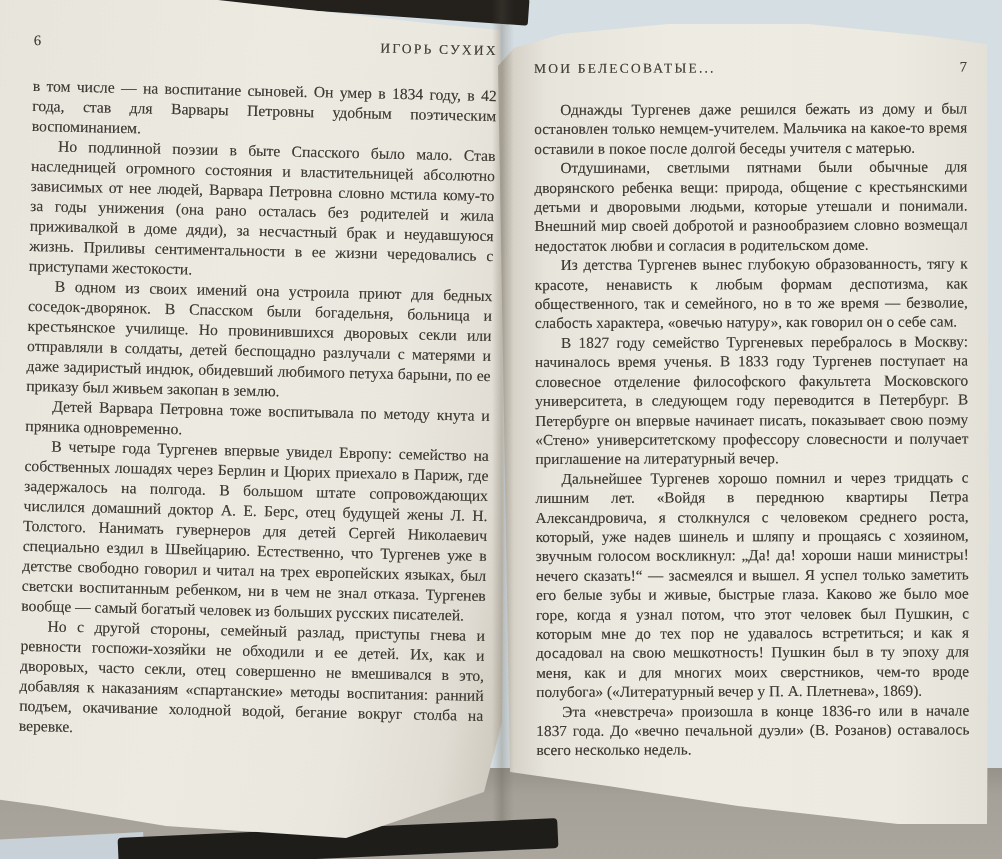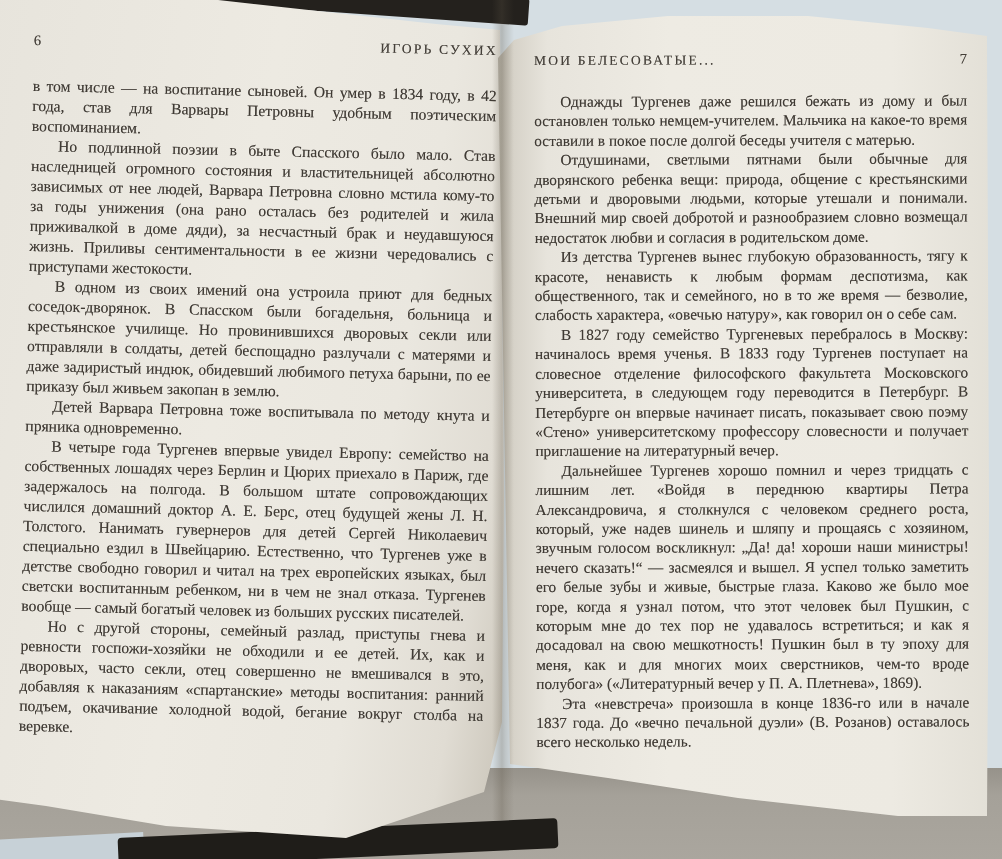--- a/index.html
+++ b/index.html
@@ -50,21 +50,21 @@
     background: linear-gradient(100deg,
       #e7e4dc 0%, #edeae2 45%, #eae7df 72%,
       #e0dcd3 88%, #cfcabf 96%, #bfbaae 100%);
     clip-path: polygon(
       0 0, 214px 0, 450px 26px, 514px 32px,
       518px 500px, 516px 724px,
       498px 794px, 360px 840px, 180px 828px, 60px 808px, 0 800px
     );
   }
   .page-right {
-    left: 498px; top: 8px; width: 492px; height: 832px;
+    left: 498px; top: 16px; width: 492px; height: 832px;
     background: linear-gradient(to right,
       #b7b2a6 0%, #d6d2c8 3%, #e7e4dc 10%,
       #eeebe3 35%, #edeae2 80%, #e3e0d7 100%);
     clip-path: polygon(
       0 50px, 16px 32px, 64px 18px, 170px 8px, 310px 8px,
       430px 20px, 489px 28px,
       491px 500px, 489px 808px,
       400px 808px, 240px 790px, 110px 770px, 12px 756px
     );
   }

